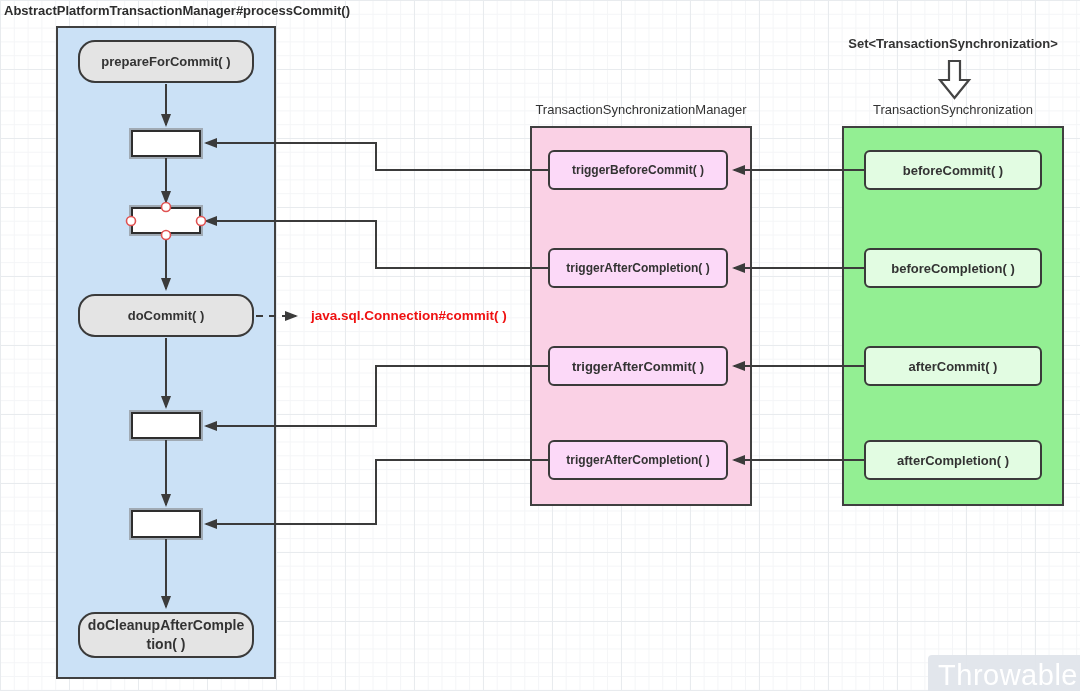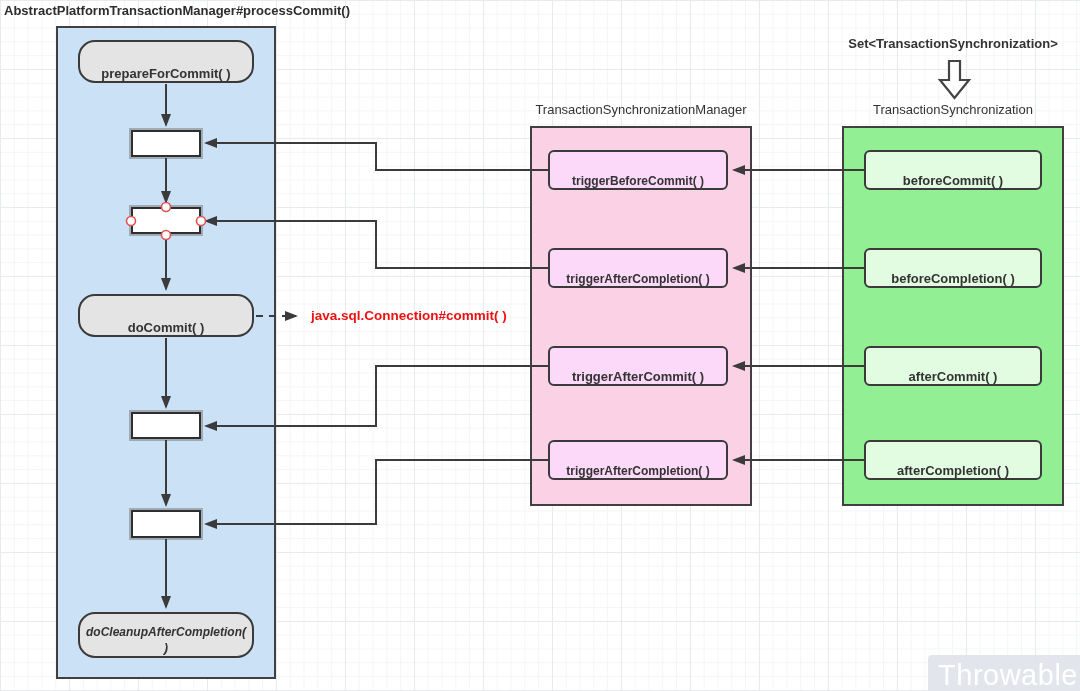--- a/index.html
+++ b/index.html
@@ -17,21 +17,21 @@
   .abs{position:absolute;}
   .diagram-title{left:4px;top:3px;font-size:13px;font-weight:bold;color:#2d2d2d;white-space:nowrap;}
   .col{position:absolute;border:2px solid #404040;box-sizing:border-box;}
   .col-blue{left:56px;top:26px;width:220px;height:653px;background:#cbe1f6;}
   .col-pink{left:530px;top:126px;width:222px;height:380px;background:#fad1e5;}
   .col-green{left:842px;top:126px;width:222px;height:380px;background:#93ef93;}
   .col-header{position:absolute;top:102px;width:260px;text-align:center;font-size:13px;font-weight:normal;color:#333;white-space:nowrap;}
   .hdr-pink{left:511px;}
   .hdr-green{left:823px;}
   .set-label{left:823px;top:36px;width:260px;text-align:center;font-size:13px;font-weight:bold;color:#333;white-space:nowrap;}
-  .node{position:absolute;display:flex;align-items:flex-end;justify-content:center;
+  .node{position:absolute;display:flex;align-items:center;justify-content:center;
         box-sizing:border-box;text-align:center;font-weight:bold;color:#333;}
   .rounded-gray{background:#e4e4e4;border:2px solid #3a3a3a;border-radius:17px;font-size:13px;}
   .small-white{background:#ffffff;border:2px solid #2e2e2e;box-shadow:0 0 0 2px rgba(125,125,125,.55);}
   .inner-pink{background:#fcd9f8;border:2px solid #3a3a3a;border-radius:6px;font-size:12px;}
   .inner-green{background:#e2fce2;border:2px solid #3a3a3a;border-radius:6px;font-size:13px;}
   .cleanup-text{word-break:break-all;line-height:1.35;padding:0 6px;}
   .external-call{left:311px;top:308px;width:210px;font-size:13.5px;font-weight:bold;color:#ef1111;white-space:nowrap;}
   .watermark{left:928px;top:655px;width:160px;height:46px;background:rgba(223,228,234,.92);
              border-radius:4px;display:flex;align-items:flex-start;justify-content:center;
              color:#ffffff;font-size:29px;line-height:40px;letter-spacing:.5px;}
@@ -56,21 +56,21 @@
   <div class="node small-white" style="left:131px;top:207px;width:70px;height:27px;"></div>
 
   <div class="node rounded-gray" style="left:78px;top:294px;width:176px;height:43px;">
     <span class="lbl">doCommit( )</span>
   </div>
 
   <div class="node small-white" style="left:131px;top:412px;width:70px;height:27px;"></div>
 
   <div class="node small-white" style="left:131px;top:510px;width:70px;height:28px;"></div>
 
-  <div class="node rounded-gray" style="left:78px;top:612px;width:176px;height:46px;font-size:12px;font-style:italic;">
+  <div class="node rounded-gray" style="left:78px;top:612px;width:176px;height:46px;font-size:14px;">
     <span class="lbl cleanup-text">doCleanupAfterCompletion( )</span>
   </div>
 
   <div class="abs external-call lbl">java.sql.Connection#commit( )</div>
 
   <div class="col col-pink"></div>
   <div class="col-header hdr-pink lbl">TransactionSynchronizationManager</div>
 
   <div class="node inner-pink" style="left:548px;top:150px;width:180px;height:40px;">
     <span class="lbl">triggerBeforeCommit( )</span>

